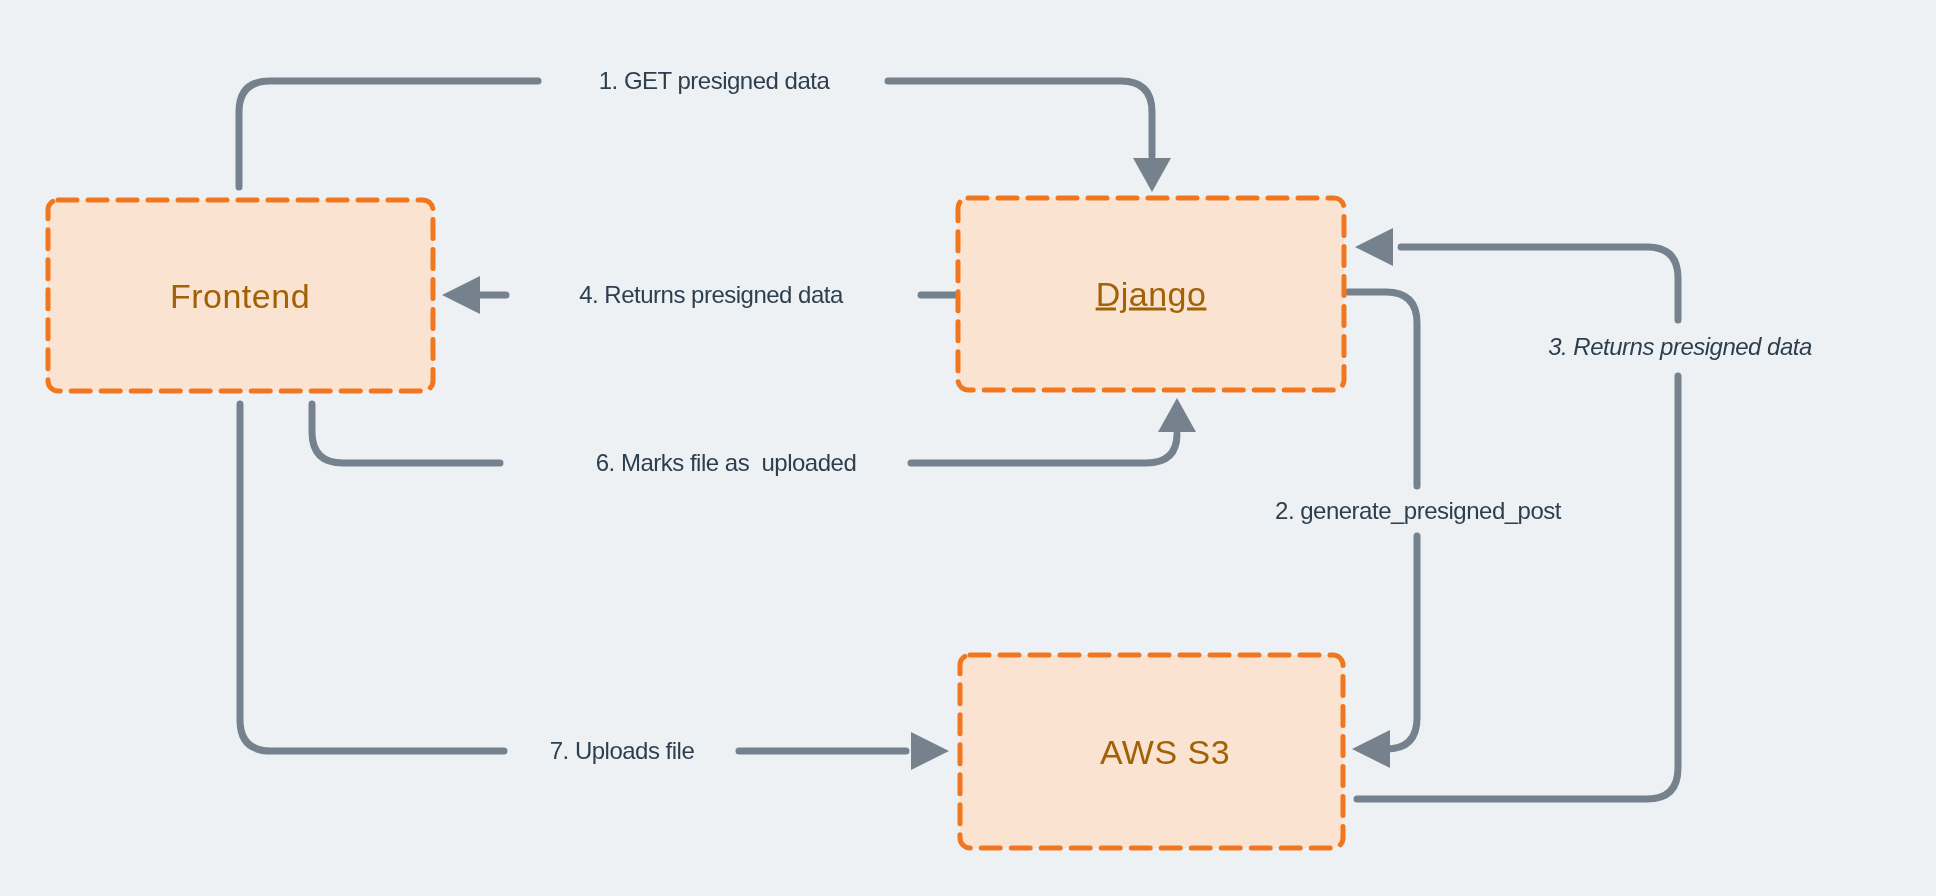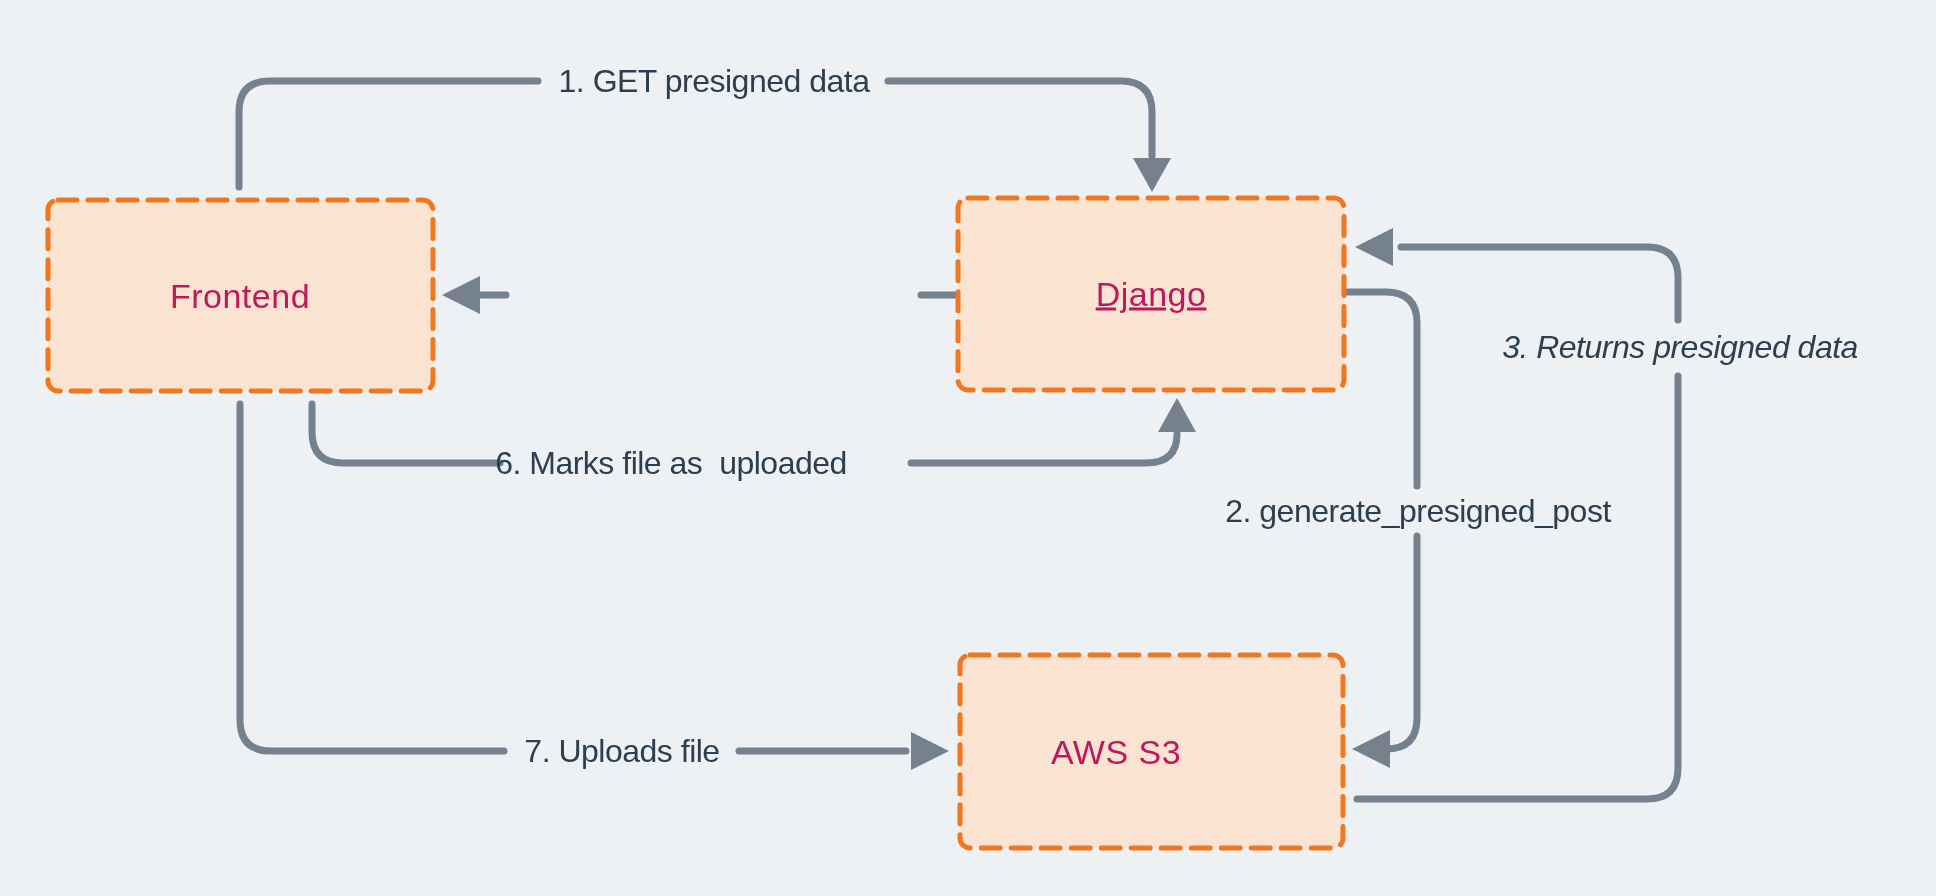--- a/index.html
+++ b/index.html
@@ -11,28 +11,28 @@
     position: relative;
   }
   .canvas { position: absolute; inset: 0; width: 1936px; height: 896px; }
   svg.connectors { position: absolute; left: 0; top: 0; }
 
   .node-label {
     position: absolute;
     transform: translate(-50%, -50%);
     font-size: 34px;
     font-weight: 400;
-    color: #be185d;
+    color: #a16207;
     letter-spacing: 0.5px;
     white-space: pre;
   }
   .edge-label {
     position: absolute;
     transform: translate(-50%, -50%);
-    font-size: 32px;
+    font-size: 24px;
     font-weight: 500;
     color: #2d3e4e;
     letter-spacing: -0.5px;
     white-space: pre;
   }
 </style>
 </head>
 <body>
 
 <div class="canvas">
@@ -68,21 +68,22 @@
     </g>
     <g fill="#fbe3d1" stroke="#f0771f" stroke-width="5" stroke-dasharray="19 11" stroke-linecap="round">
       <rect x="48" y="200" width="385" height="191" rx="10"></rect>
       <rect x="958" y="198" width="386" height="192" rx="10"></rect>
       <rect x="960" y="655" width="383" height="193" rx="10"></rect>
     </g>
   </svg>
 
   <div class="node-label" style="left:240px; top:296px;">Frontend</div>
   <div class="node-label" style="left:1151px; top:294px;text-decoration:underline;">Django</div>
-  <div class="node-label" style="left:1116px; top:752px;">AWS S3</div>
+  <div class="node-label" style="left:1165px; top:752px;">AWS S3</div>
 
   <div class="edge-label" style="left:714px; top:81px;">1. GET presigned data</div>
   <div class="edge-label" style="left:1418px; top:511px;">2. generate_presigned_post</div>
   <div class="edge-label" style="left:1680px; top:347px;font-style:italic;">3. Returns presigned data</div>
+  <div class="edge-label" style="left:711px; top:295px;">4. Returns presigned data</div>
   <div class="edge-label" style="left:622px; top:751px;">7. Uploads file</div>
-  <div class="edge-label" style="left:671px; top:463px;">6. Marks file as  uploaded</div>
+  <div class="edge-label" style="left:726px; top:463px;">6. Marks file as  uploaded</div>
 
 </div>
 
 </body></html>

